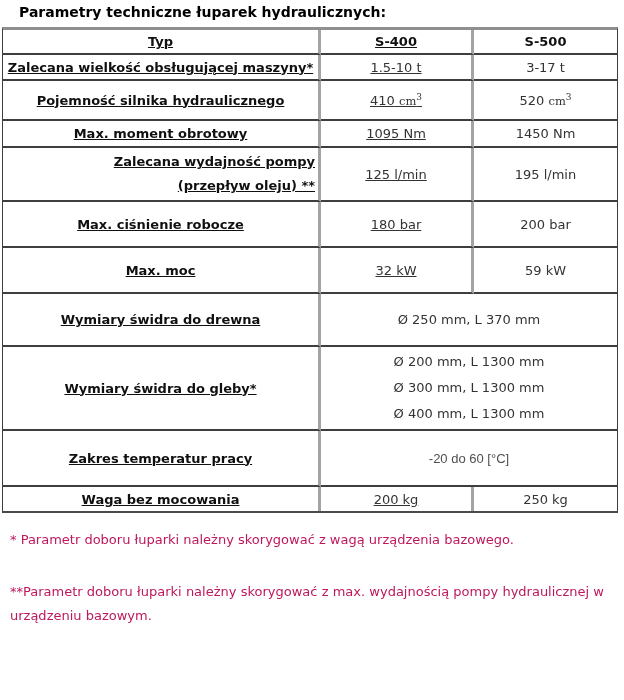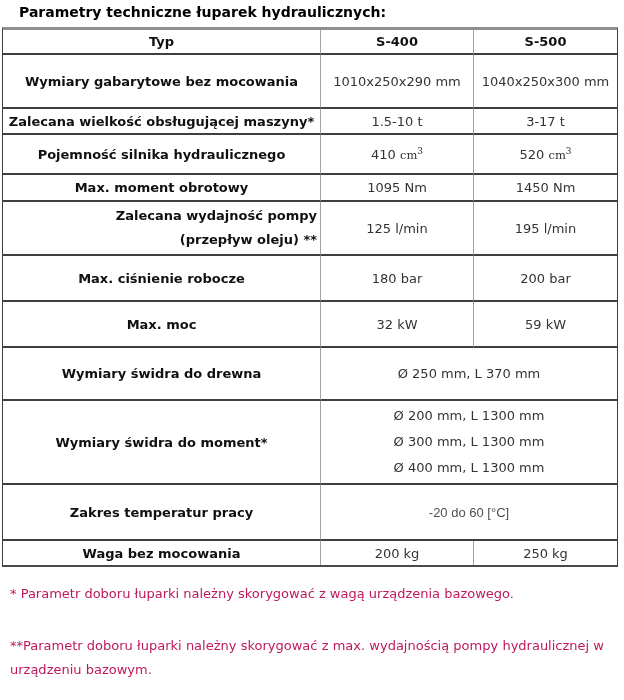--- a/index.html
+++ b/index.html
@@ -36,21 +36,21 @@
   table.spec td {
     box-sizing: border-box;
     border-bottom: 2px solid #3e3e3e;
     text-align: center;
     vertical-align: middle;
     padding: 2px 3px;
     font-size: 13px;
     overflow: hidden;
   }
   table.spec tr:last-child td { border-bottom: none; }
-  td.cdiv { border-right: 1px solid #a3a3a3; }
+  td.cdiv { border-right: 3px solid #a3a3a3; text-decoration: underline; }
   td.lbl {
     font-weight: bold;
     color: #101010;
     font-size: 12.5px;
     white-space: nowrap;
   }
   td.lbl .lline { display: block; line-height: 24px; text-align: right; }
   td.val { color: #333333; }
   td.mlines div { line-height: 26px; }
   td.temp {
@@ -86,25 +86,20 @@
       <col style="width:143px">
     </colgroup>
 
     <tbody>
         <tr style="height:25px">
       <td class="lbl cdiv">Typ</td>
       <td class="lbl cdiv">S-400</td>
       <td class="lbl">S-500</td>
     </tr>
 
-    <tr style="height:54px">
-      <td class="lbl cdiv">Wymiary gabarytowe bez mocowania</td>
-      <td class="val cdiv">1010x250x290 mm</td>
-      <td class="val">1040x250x300 mm</td>
-    </tr>
 
     <tr style="height:26px">
       <td class="lbl cdiv">Zalecana wielkość obsługującej maszyny*</td>
       <td class="val cdiv">1.5-10 t</td>
       <td class="val">3-17 t</td>
     </tr>
 
     <tr style="height:40px">
       <td class="lbl cdiv">Pojemność silnika hydraulicznego</td>
       <td class="val cdiv"><span>410</span> <span class="unit"><span>cm</span><sup>3</sup></span></td>
@@ -137,21 +132,21 @@
       <td class="val cdiv">32 kW</td>
       <td class="val">59 kW</td>
     </tr>
 
     <tr style="height:53px">
       <td class="lbl cdiv">Wymiary świdra do drewna</td>
       <td class="val" colspan="2">Ø 250 mm, L 370 mm</td>
     </tr>
 
     <tr style="height:70px">
-      <td class="lbl cdiv">Wymiary świdra  do moment*</td>
+      <td class="lbl cdiv">Wymiary świdra  do gleby*</td>
       <td class="val mlines" colspan="2">
         <div>Ø 200 mm, L 1300 mm</div>
         <div>Ø 300 mm, L 1300 mm</div>
         <div>Ø 400 mm, L 1300 mm</div>
       </td>
     </tr>
 
 
     <tr style="height:56px">
       <td class="lbl cdiv">Zakres temperatur pracy</td>

